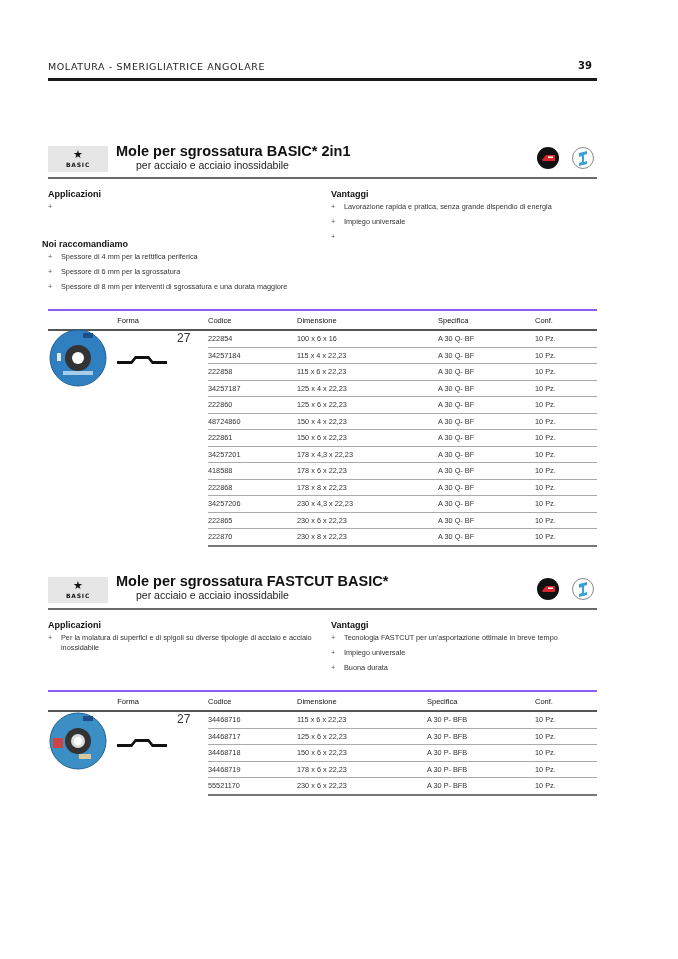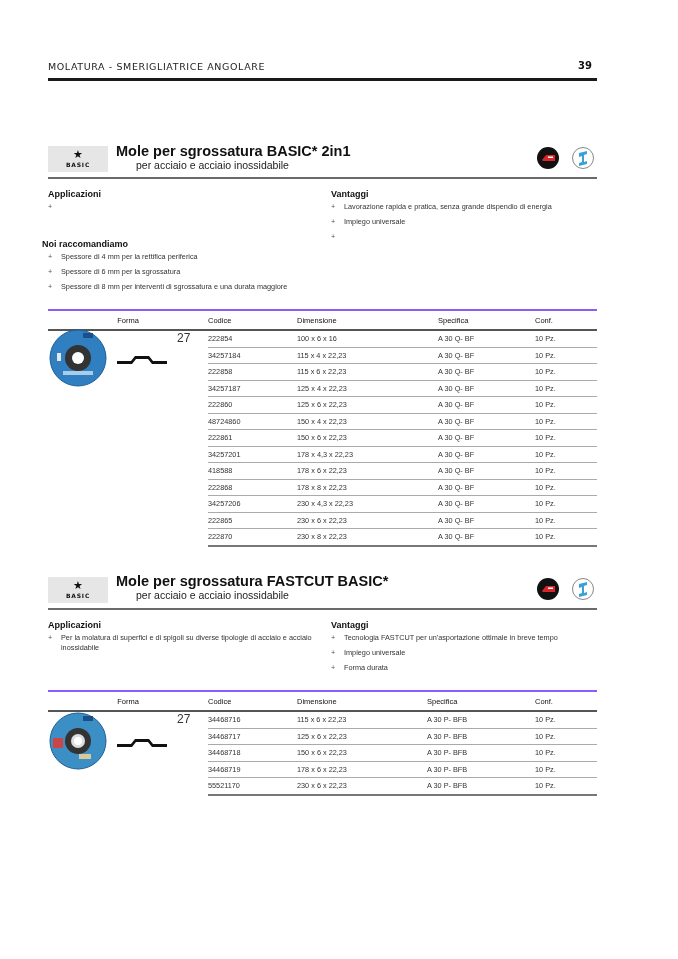--- a/index.html
+++ b/index.html
@@ -220,21 +220,21 @@
 
   <div class="abs col-head" style="left:48px; top:620px;">Applicazioni</div>
   <ul class="abs bullets" style="left:48px; top:633px; width:268px;">
     <li><span class="plus">+</span><span>Per la molatura di superfici e di spigoli su diverse tipologie di acciaio e acciaio inossidabile</span></li>
   </ul>
 
   <div class="abs col-head" style="left:331px; top:620px;">Vantaggi</div>
   <ul class="abs bullets" style="left:331px; top:633px; width:266px;">
     <li><span class="plus">+</span><span>Tecnologia FASTCUT per un'asportazione ottimale in breve tempo</span></li>
     <li><span class="plus">+</span><span>Impiego universale</span></li>
-    <li><span class="plus">+</span><span>Forma durata</span></li>
+    <li><span class="plus">+</span><span>Buona durata</span></li>
   </ul>
 
   <table class="prod" style="top:690px;">
     <thead>
       <tr>
         <th style="width:160px; text-align:center;">Forma</th>
         <th style="width:89px;">Codice</th>
         <th style="width:130px;">Dimensione</th>
         <th style="width:108px;">Specifica</th>
         <th>Conf.</th>

